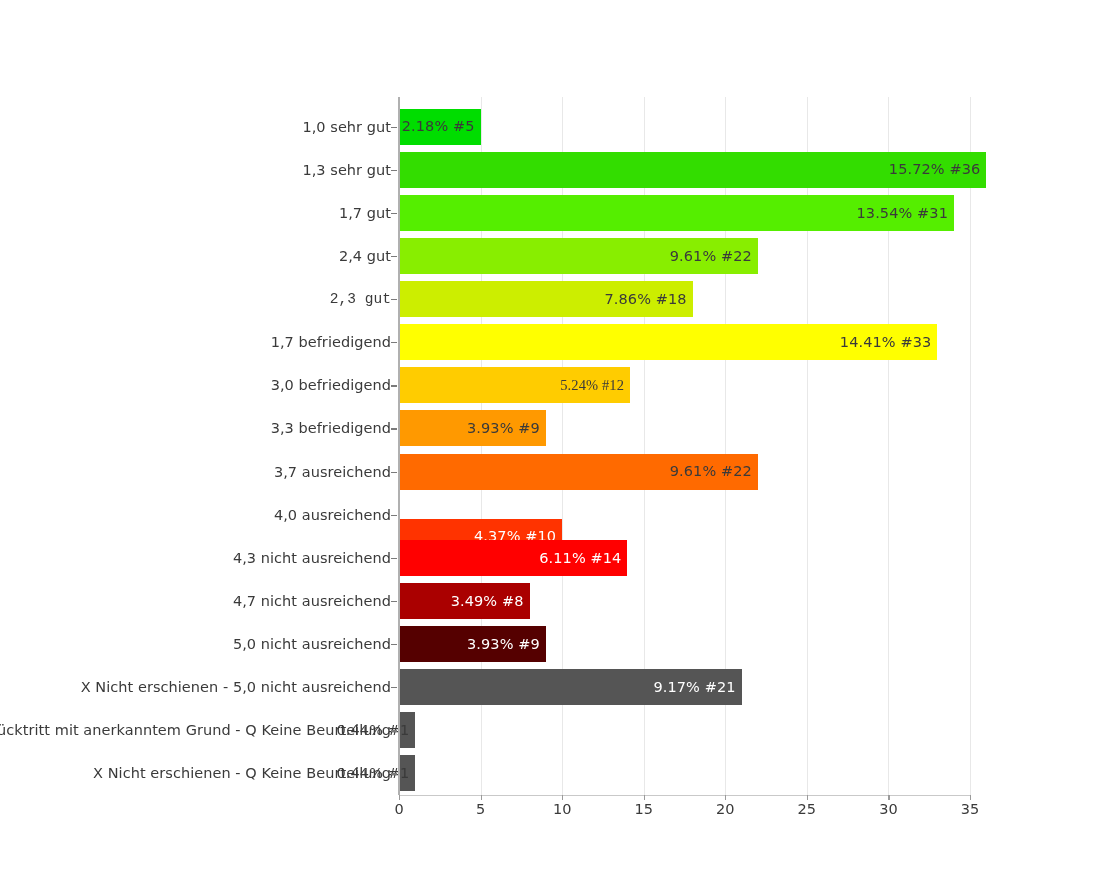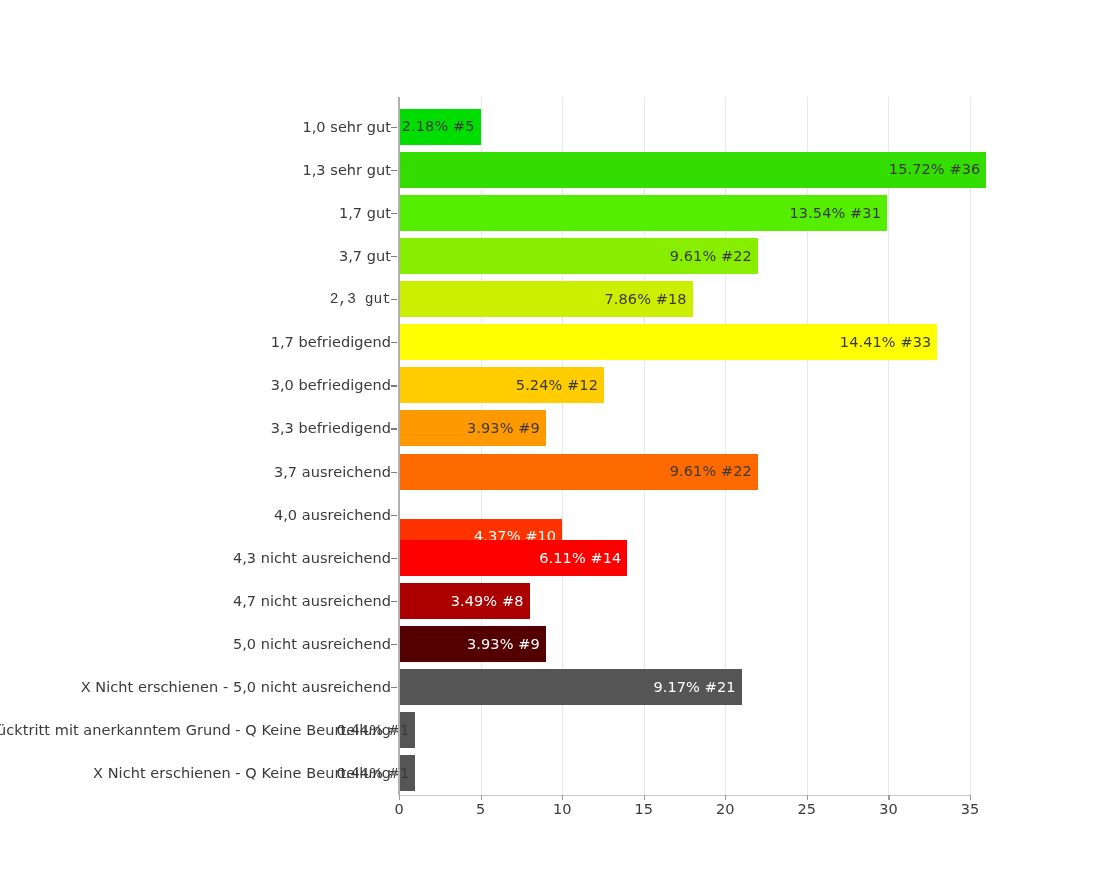--- a/index.html
+++ b/index.html
@@ -157,41 +157,41 @@
           <div class="bar" style="width: 81.5714px; background: rgb(0, 221, 0);">
             <span class="bar-label dark">2.18% #5</span>
           </div>
         </div>
         <div class="bar-row" style="top: 43.125px;">
           <div class="bar" style="width: 587.314px; background: rgb(51, 221, 0);">
             <span class="bar-label dark">15.72% #36</span>
           </div>
         </div>
         <div class="bar-row" style="top: 86.25px;">
-          <div class="bar" style="width: 488px; background: rgb(85, 238, 0);">
+          <div class="bar" style="width: 555px; background: rgb(85, 238, 0);">
             <span class="bar-label dark">13.54% #31</span>
           </div>
         </div>
         <div class="bar-row" style="top: 129.375px;">
           <div class="bar" style="width: 358.914px; background: rgb(136, 238, 0);">
             <span class="bar-label dark">9.61% #22</span>
           </div>
         </div>
         <div class="bar-row" style="top: 172.5px;">
           <div class="bar" style="width: 293.657px; background: rgb(204, 238, 0);">
             <span class="bar-label dark">7.86% #18</span>
           </div>
         </div>
         <div class="bar-row" style="top: 215.625px;">
           <div class="bar" style="width: 538.371px; background: rgb(255, 255, 0);">
             <span class="bar-label dark">14.41% #33</span>
           </div>
         </div>
         <div class="bar-row" style="top: 258.75px;">
-          <div class="bar" style="width: 205px; background: rgb(255, 204, 0);">
+          <div class="bar" style="width: 231px; background: rgb(255, 204, 0); font-family: Liberation Serif, serif;">
             <span class="bar-label dark">5.24% #12</span>
           </div>
         </div>
         <div class="bar-row" style="top: 301.875px;">
           <div class="bar" style="width: 146.829px; background: rgb(255, 153, 0);">
             <span class="bar-label dark">3.93% #9</span>
           </div>
         </div>
         <div class="bar-row" style="top: 345px;">
           <div class="bar" style="width: 358.914px; background: rgb(255, 106, 0);">
@@ -239,21 +239,21 @@
   <div id="y-axis-spine"></div>
   <div id="x-axis-spine"></div>
 
   <div id="yticks">
       <div class="ytick" style="left: 0px; top: 105px; width: 391px;">1,0 sehr gut</div>
       <div class="ytick-mark" style="top: 126.562px;"></div>
       <div class="ytick" style="left: 0px; top: 148.125px; width: 391px;">1,3 sehr gut</div>
       <div class="ytick-mark" style="top: 169.688px;"></div>
       <div class="ytick" style="left: 0px; top: 191.25px; width: 391px;">1,7 gut</div>
       <div class="ytick-mark" style="top: 212.812px;"></div>
-      <div class="ytick" style="left: 0px; top: 234.375px; width: 391px;">3,7 gut</div>
+      <div class="ytick" style="left: 0px; top: 234.375px; width: 391px;">2,4 gut</div>
       <div class="ytick-mark" style="top: 255.938px;"></div>
       <div class="ytick" style="left: 0px; top: 277.5px; width: 391px; font-family: Liberation Mono, monospace;">2,3 gut</div>
       <div class="ytick-mark" style="top: 299.062px;"></div>
       <div class="ytick" style="left: 0px; top: 320.625px; width: 391px;">1,7 befriedigend</div>
       <div class="ytick-mark" style="top: 342.188px;"></div>
       <div class="ytick" style="left: 0px; top: 363.75px; width: 391px;">3,0 befriedigend</div>
       <div class="ytick-mark" style="top: 385.312px;"></div>
       <div class="ytick" style="left: 0px; top: 406.875px; width: 391px;">3,3 befriedigend</div>
       <div class="ytick-mark" style="top: 428.438px;"></div>
       <div class="ytick" style="left: 0px; top: 450px; width: 391px;">3,7 ausreichend</div>

